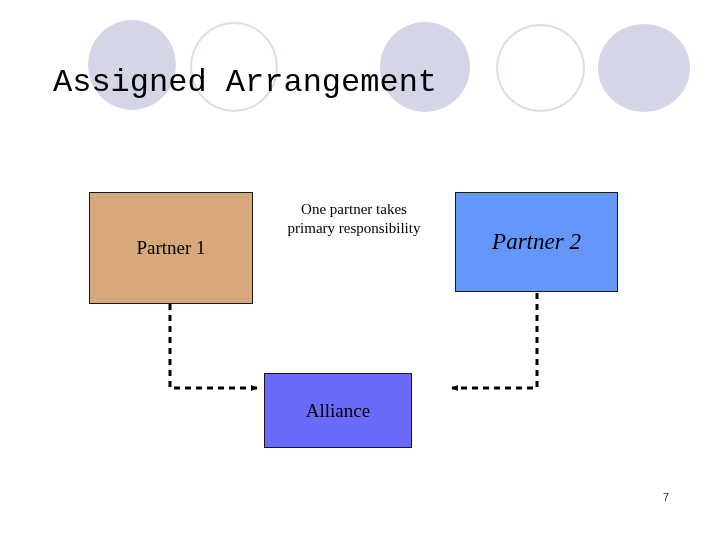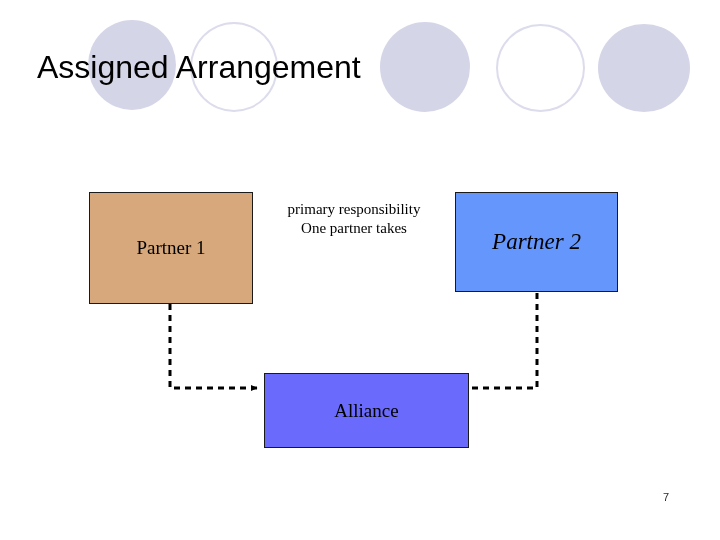--- a/index.html
+++ b/index.html
@@ -43,28 +43,28 @@
   .c2 { left: 190px; top: 22px; width: 88px; height: 90px; }
   .c3 { left: 380px; top: 22px; width: 90px; height: 90px; }
   .c4 { left: 496px; top: 24px; width: 89px; height: 88px; }
   .c5 { left: 598px; top: 24px; width: 92px; height: 88px; }
 
   
   #slide-title {
     position: absolute;
     left: 37px;
     top: 47px;
-    font-family: Liberation Sans, sans-serif;
+    font-family: Liberation Mono, monospace;
     font-size: 32px;
     font-weight: normal;
     line-height: 40px;
     color: #000000;
     letter-spacing: 0px;
     white-space: nowrap;
-    margin: 0;
+    margin: 16px;
   }
 
   
   .diagram-box {
     position: absolute;
     box-sizing: border-box;
     border: 1px solid #1a1a1a;
     display: flex;
     align-items: center;
     justify-content: center;
@@ -86,21 +86,21 @@
     top: 170px;
     width: 163px;
     height: 100px;
     background: #6596fb;
     font-size: 23px;
     font-style: italic;
   }
   #box-alliance {
     left: 264px;
     top: 351px;
-    width: 205px;
+    width: 148px;
     height: 75px;
     background: #6a6afc;
     font-size: 19px;
   }
 
   
   #center-caption {
     position: absolute;
     left: 254px;
     top: 200px;
@@ -169,19 +169,19 @@
 
   <div class="diagram-box" id="box-partner2">
     <span>Partner 2</span>
   </div>
 
   <div class="diagram-box" id="box-alliance">
     <span>Alliance</span>
   </div>
 
   <div id="center-caption">
+    <span class="cap-line">One partner takes</span>
     <span class="cap-line">primary responsibility</span>
-    <span class="cap-line">One partner takes</span>
   </div>
 
   <div id="page-number">7</div>
 
 </div>
 
 </body></html>

